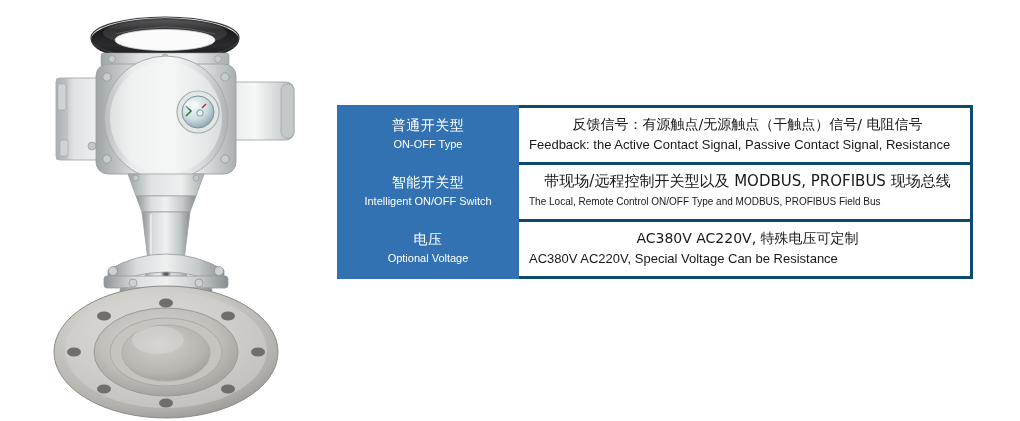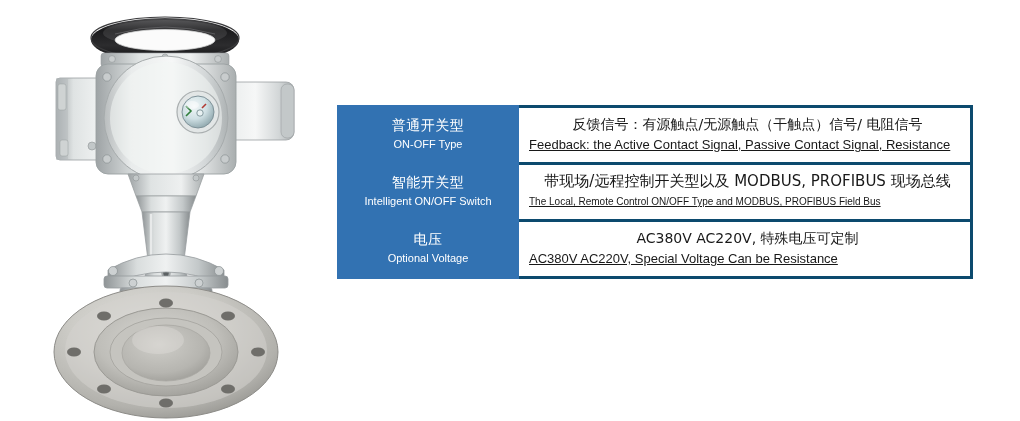--- a/index.html
+++ b/index.html
@@ -68,21 +68,20 @@
   .content-cn{
     display:block;font-size:14px;line-height:21px;color:#181818;
     font-family:"DejaVu Sans","Liberation Sans",sans-serif;
     white-space:nowrap;
     text-align:center;
   }
   .content-en{
     display:block;font-size:13px;line-height:20px;color:#181818;
     font-family:"Liberation Sans",sans-serif;
     white-space:nowrap;
-    text-decoration:underline;
   }
   .tight .content-cn{font-size:15px;}
   .tight .content-en{font-size:10px;}
   .tight2 .content-en{font-size:12.1px;letter-spacing:-0.05px;}
 </style>
 </head>
 <body>
 
 <div id="root">
 

